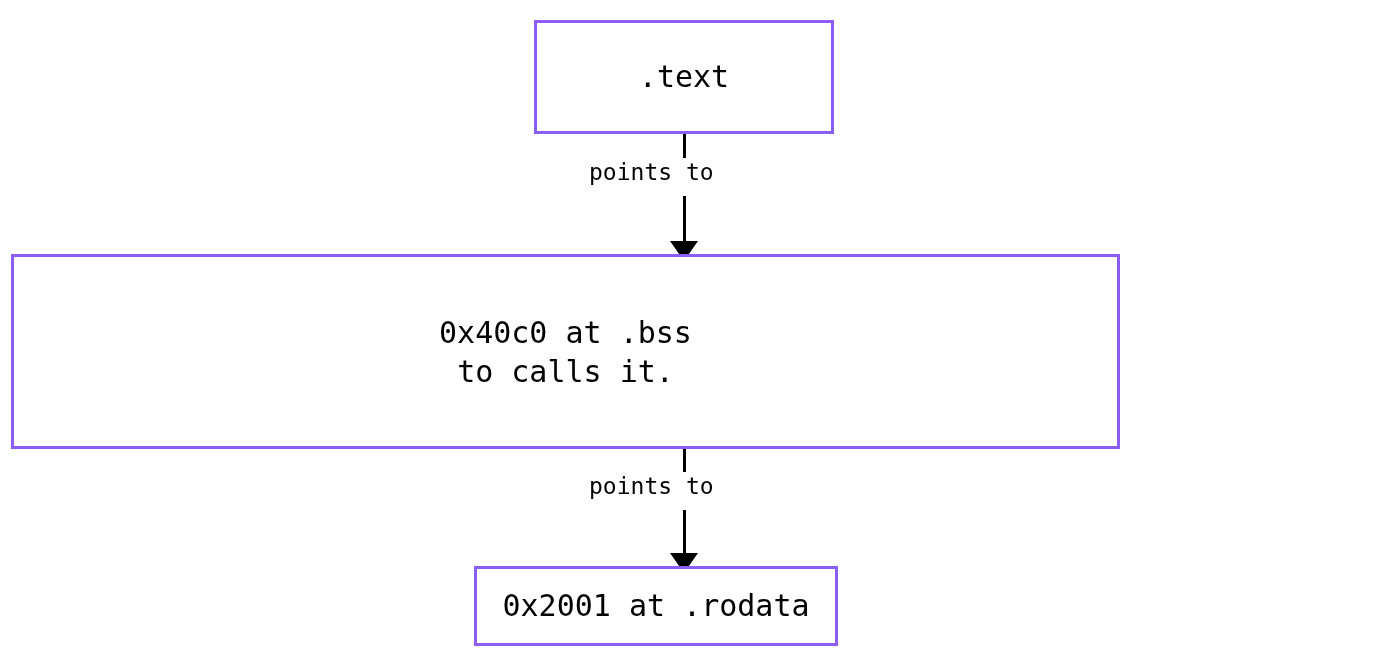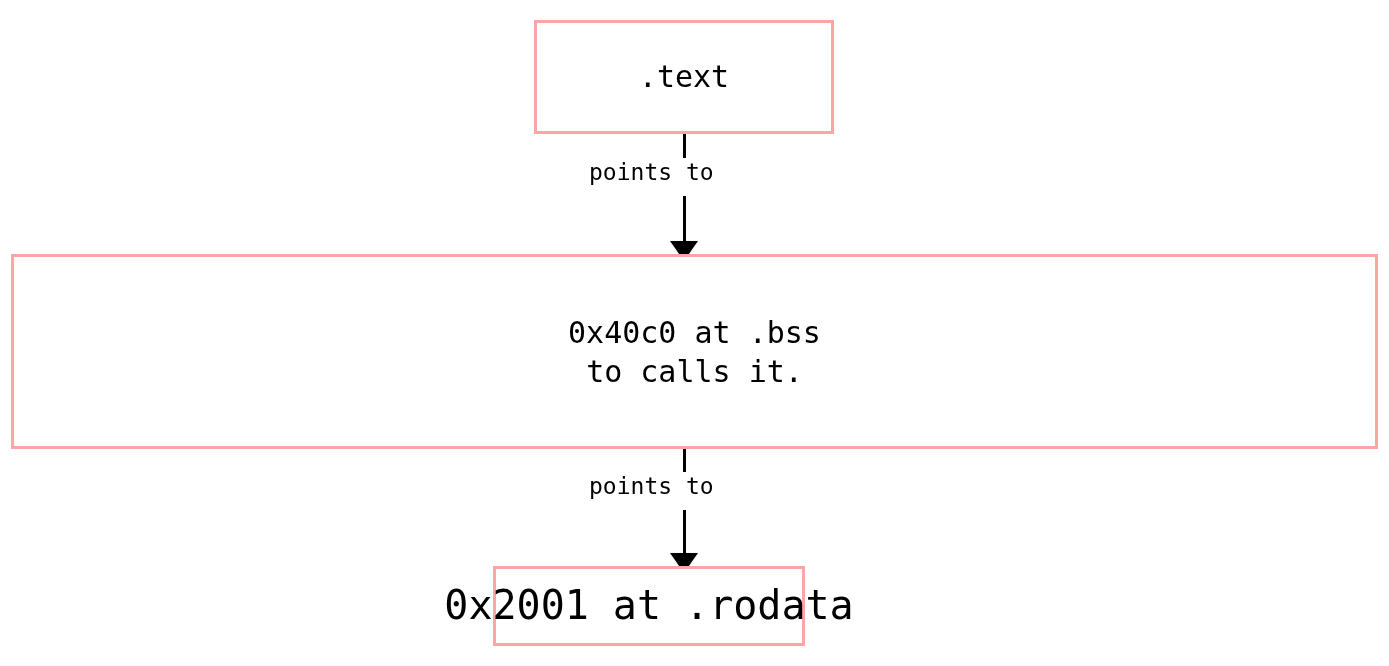--- a/index.html
+++ b/index.html
@@ -20,21 +20,21 @@
     position: absolute;
     left: 0;
     top: 0;
     width: 1389px;
     height: 666px;
   }
 
   .node-box {
     position: absolute;
     box-sizing: border-box;
-    border: 3px solid #fca5a5;
+    border: 3px solid #8b5cf6;
     background: #ffffff;
     display: flex;
     flex-direction: column;
     align-items: center;
     justify-content: center;
     text-align: center;
     z-index: 3;
   }
 
   .node-line {
@@ -50,39 +50,39 @@
     top: 20px;
     width: 300px;
     height: 114px;
     font-size: 30px;
   }
 
   
   #node-bss {
     left: 11px;
     top: 254px;
-    width: 1367px;
+    width: 1109px;
     height: 195px;
     font-size: 30px;
   }
   #node-bss .node-line {
     line-height: 1.30;
   }
   #node-bss .line-long {
     font-size: 29.6px;
     letter-spacing: -0.15px;
   }
 
   
   #node-rodata {
-    left: 493px;
+    left: 474px;
     top: 566px;
-    width: 312px;
+    width: 364px;
     height: 80px;
-    font-size: 40px;
+    font-size: 30px;
   }
 
   
   .edge-line {
     position: absolute;
     width: 3px;
     background: #000000;
     z-index: 1;
   }
   .edge-arrow {

